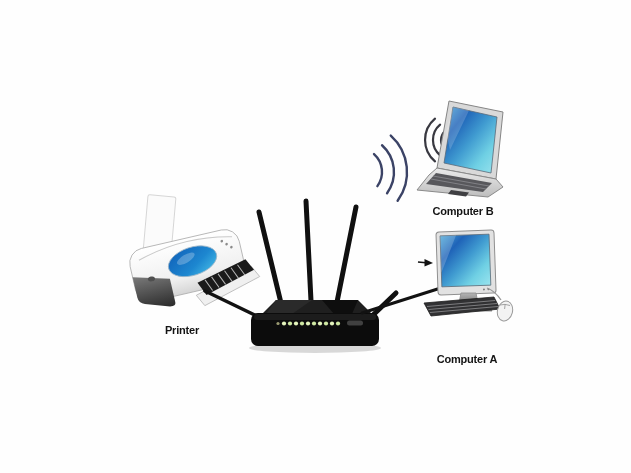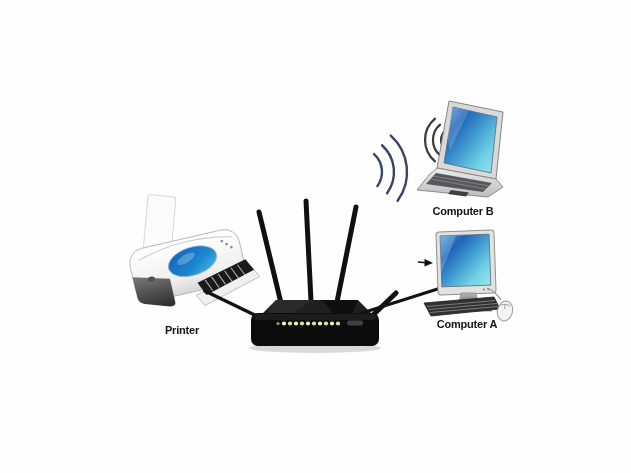--- a/index.html
+++ b/index.html
@@ -174,14 +174,14 @@
       <g>
         <path d="M 501,300 Q 495,291 487,288" fill="none" stroke="#979797" stroke-width="1.3"></path>
         <ellipse cx="505" cy="311" rx="7.5" ry="10" transform="rotate(14 505 311)" fill="#f3f3f3" stroke="#9a9a9a" stroke-width="1"></ellipse>
         <path d="M 500,305 Q 505,303.5 510,305.5 M 505.2,304 L 504.6,309" stroke="#9a9a9a" stroke-width="0.9" fill="none"></path>
       </g>
     </g>
   </svg>
 
   <div class="device-label" style="left:137px; top:324px;">Printer</div>
   <div class="device-label" style="left:418px; top:205px;">Computer B</div>
-  <div class="device-label" style="left:422px; top:318px;">Computer A</div>
+  <div class="device-label" style="left:422px; top:353px;">Computer A</div>
 </div>
 
 </body></html>

